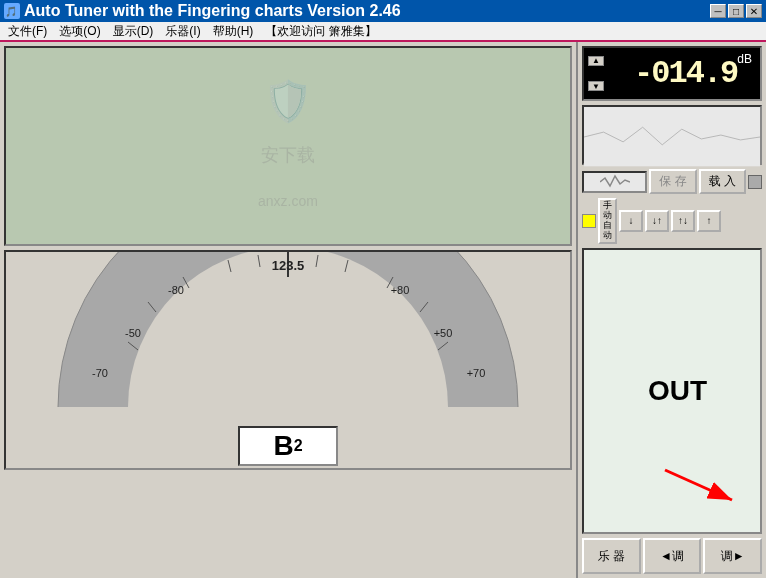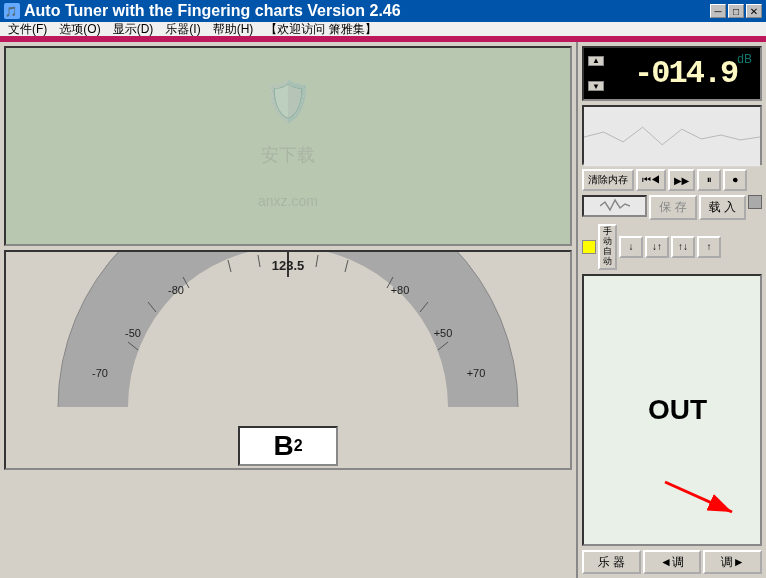--- a/index.html
+++ b/index.html
@@ -53,21 +53,21 @@
       border-left-color: #fff;
       display: flex;align-items:center;justify-content:center;
       font-size: 10px;
       cursor: pointer;
       color: black;
     }
 
     
     .menu-bar {
       background: #f0f0f0;
-      border-bottom: 6px solid #be185d;
+      border-bottom: 2px solid #be185d;
       height: 20px;
       display: flex;
       align-items: center;
       padding: 0 2px;
       gap: 0;
     }
     .menu-item {
       padding: 2px 6px;
       font-size: 12px;
       cursor: pointer;
@@ -172,21 +172,21 @@
       position: relative;
     }
     .db-value {
       color: #fef9c3;
       font-size: 32px;
       font-weight: bold;
       font-family: 'Courier New', monospace;
       letter-spacing: -2px;
     }
     .db-unit {
-      color: #0f766e;
+      color: #ffffff;
       font-size: 12px;
       align-self: flex-start;
       margin-top: 4px;
     }
     .db-arrows {
       position: absolute;
       left: 4px;
       top: 0;
       height: 100%;
       display: flex;
@@ -232,21 +232,21 @@
       justify-content: center;
     }
     .clear-btn {
       font-size: 10px;
       padding: 2px 4px;
     }
 
     
     .save-load-row {
       display: flex;
-      align-items: flex-start;
+      align-items: center;
       gap: 2px;
     }
     .save-btn {
       background: #d4d0c8;
       border: 2px outset #fff;
       padding: 2px 8px;
       font-size: 12px;
       cursor: pointer;
       color: #888;
     }
@@ -311,21 +311,21 @@
 
     
     .bottom-btn-row {
       display: flex;
       gap: 2px;
     }
     .bottom-btn {
       background: #d4d0c8;
       border: 2px outset #fff;
       flex: 1;
-      height: 24px;
+      height: 36px;
       display: flex;
       align-items: center;
       justify-content: center;
       font-size: 12px;
       cursor: pointer;
     }
 
     
     .gauge-wrapper {
       position: relative;
@@ -445,27 +445,20 @@
     </div>
 
     <div class="waveform-right">
       <svg width="100%" height="60" viewBox="0 0 180 60">
         <rect width="180" height="60" fill="#e8e8e8"></rect>
 
         <polyline points="0,30 20,25 40,35 60,20 80,38 100,22 120,32 140,28 160,33 180,30" fill="none" stroke="#aaa" stroke-width="0.8"></polyline>
       </svg>
     </div>
 
-    <div class="transport-row">
-      <div class="transport-btn clear-btn">清除内存</div>
-      <div class="transport-btn" style="font-size:10px;">⏮◀</div>
-      <div class="transport-btn" style="font-size:10px;">▶▶</div>
-      <div class="transport-btn" style="font-size:10px;">⏸</div>
-      <div class="transport-btn" style="font-size:10px;">⏺</div>
-    </div>
 
     <div class="save-load-row">
       <div style="flex:1;display:flex;align-items:center;justify-content:center;background:#e8e8e8;border:2px inset #888;height:22px;position:relative;">
         <svg width="30" height="16" viewBox="0 0 30 16">
           <polyline points="0,8 5,4 10,12 15,2 20,10 25,6 30,8" fill="none" stroke="#888" stroke-width="1.5"></polyline>
         </svg>
       </div>
       <div class="save-btn">保 存</div>
       <div class="load-btn">载 入</div>
       <div style="width:14px;height:14px;background:#aaa;border:1px solid #666;"></div>

